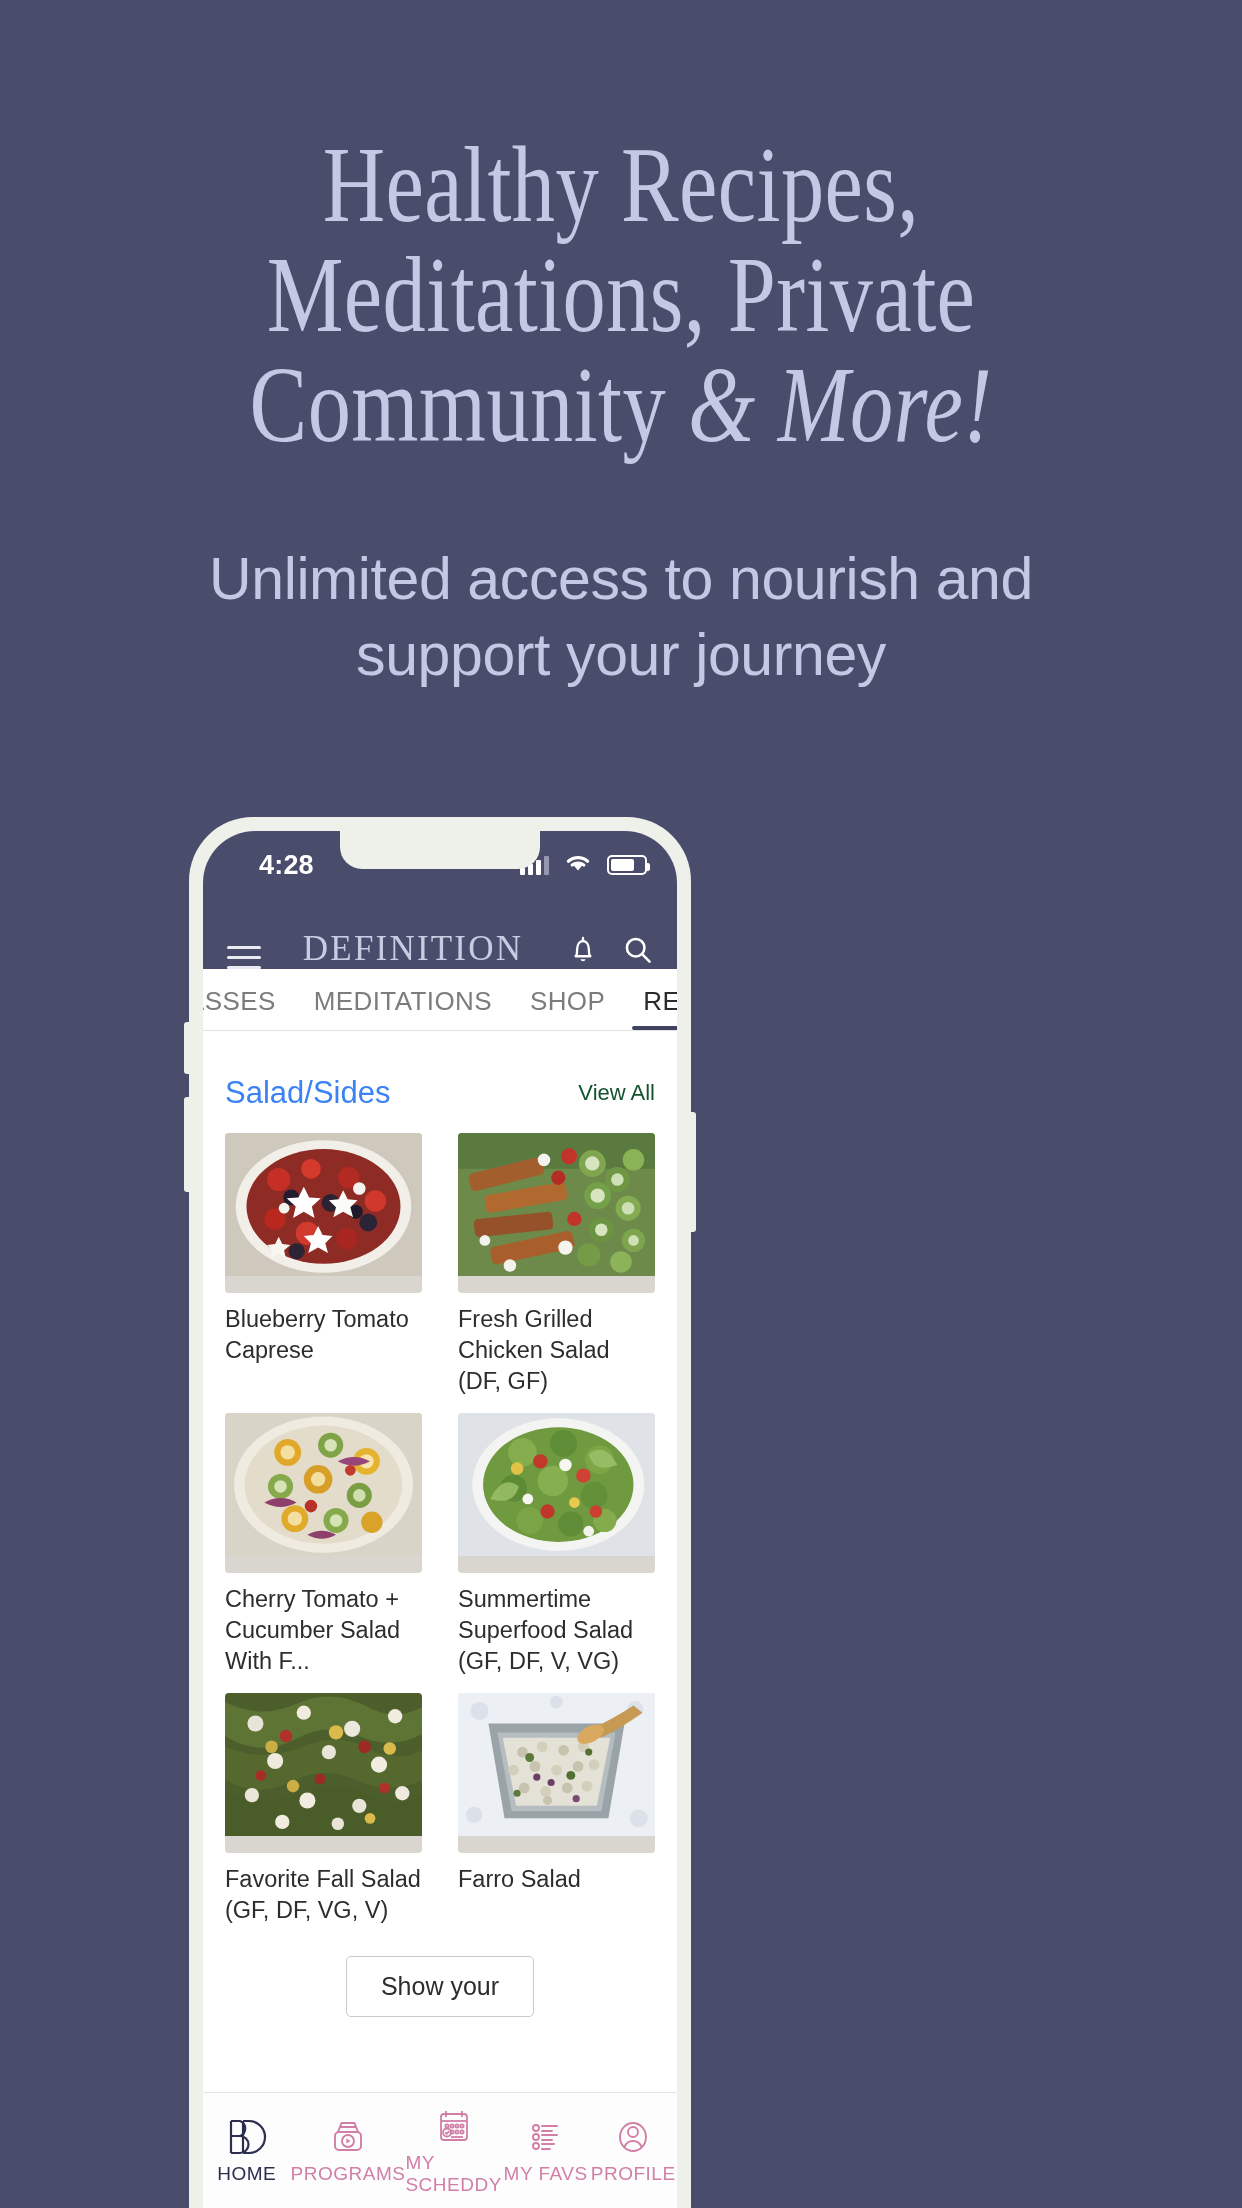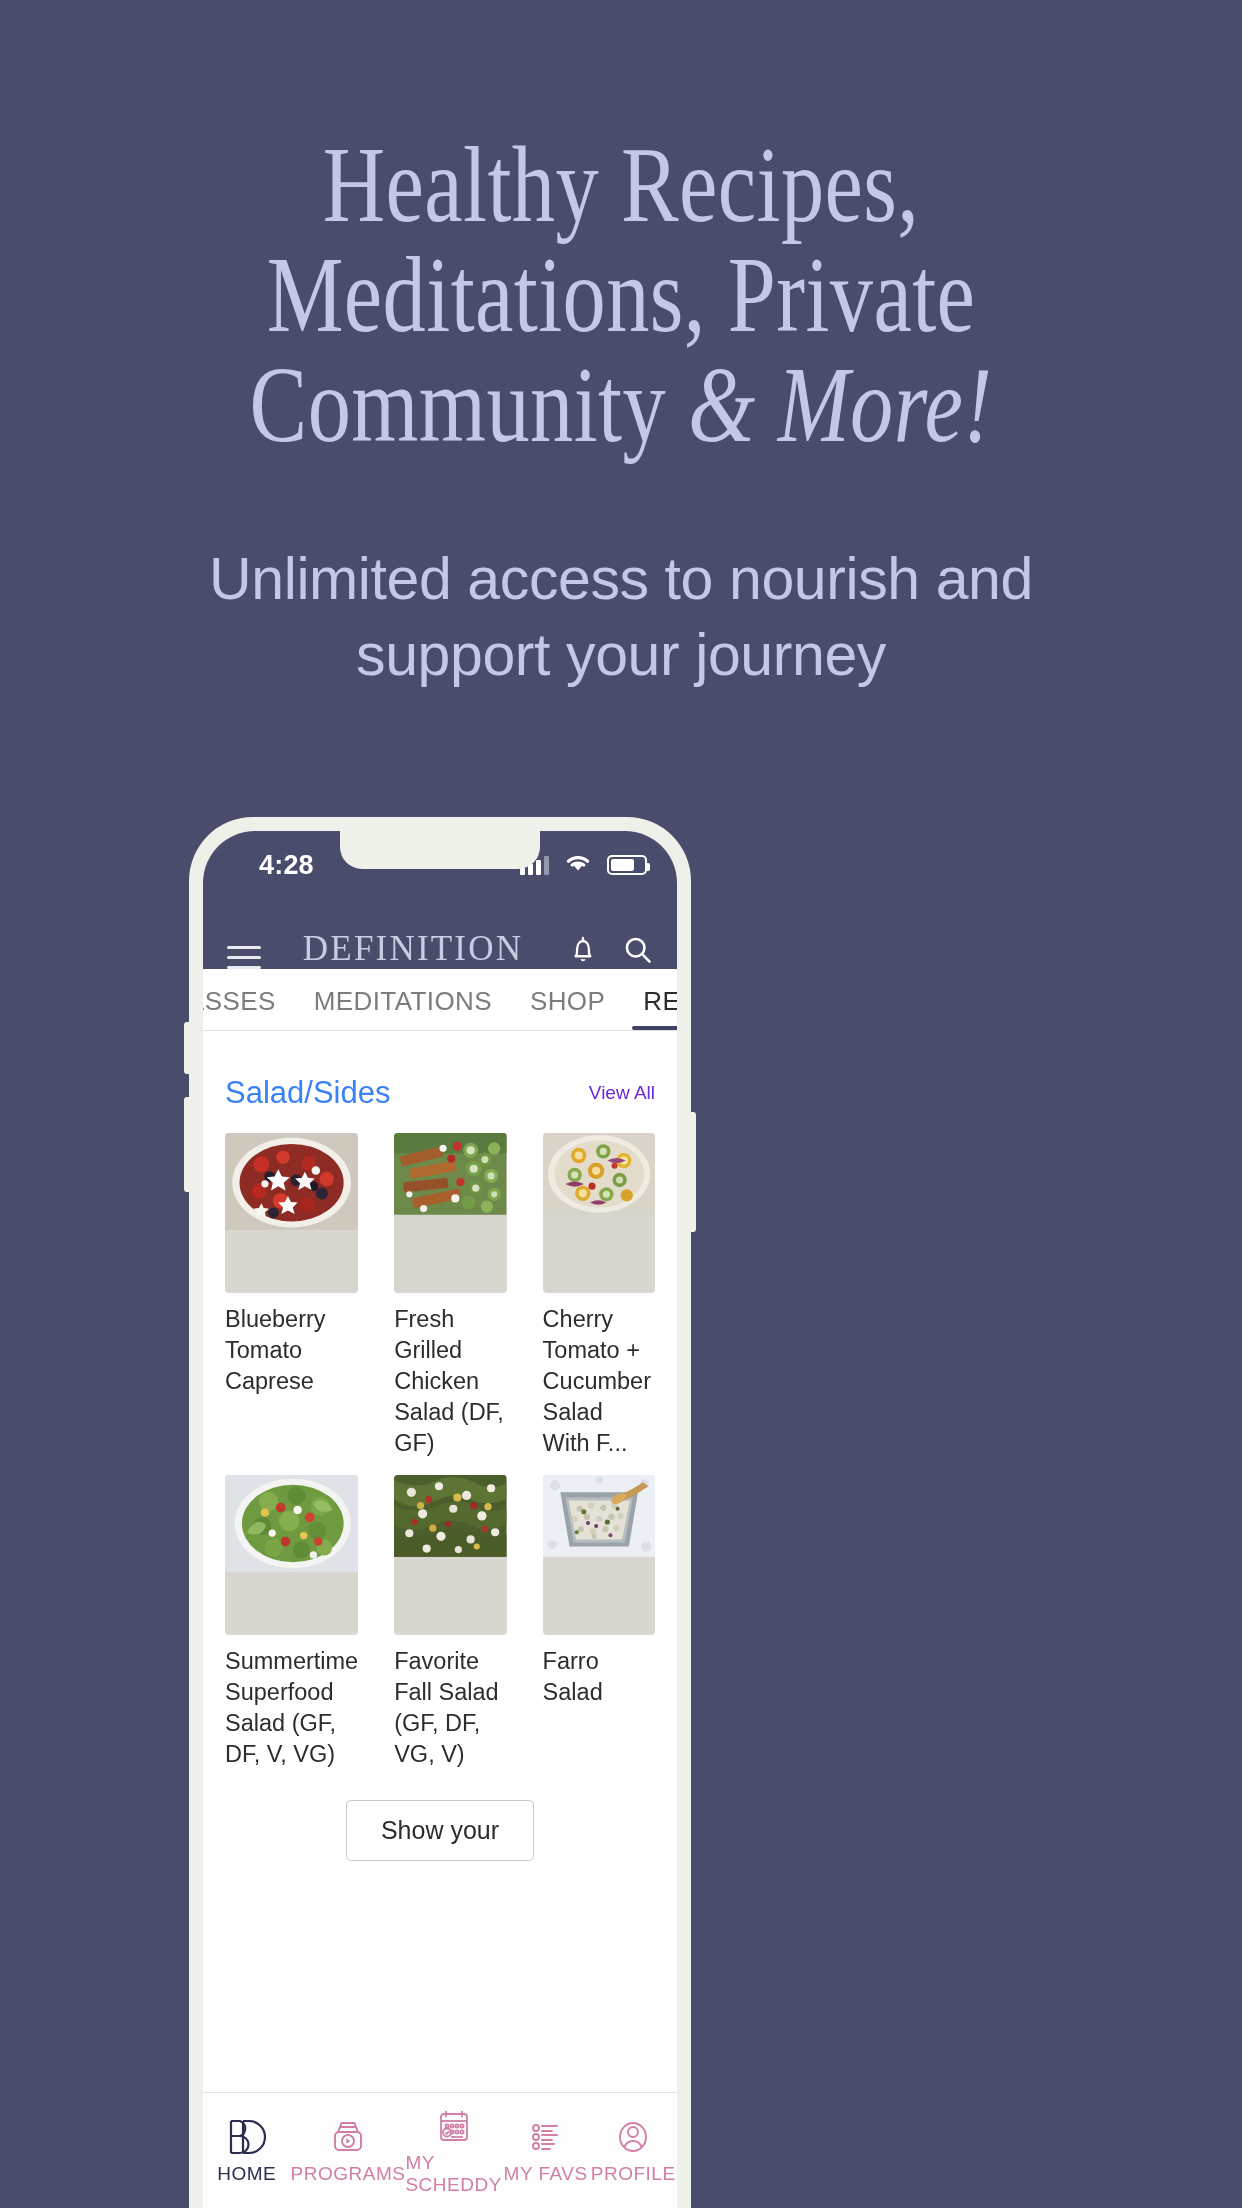--- a/index.html
+++ b/index.html
@@ -129,23 +129,23 @@
     height:4px; background:#3f4260; border-radius:2px;
   }
 
   
   .content { background:#fff; padding:0 22px; height:calc(100% - 68px - 70px - 62px - 92px); overflow:hidden; }
   .sec-head {
     display:flex; align-items:center; justify-content:space-between;
     padding:44px 0 22px 0;
   }
   .sec-title { font-size:31px; color:#3b82f6; }
-  .view-all { font-size:19px; color:#6d28d9; }
-
-  .grid { display:grid; grid-template-columns:1fr 1fr 1fr; gap:16px 36px; }
+  .view-all { font-size:22px; color:#14532d; }
+
+  .grid { display:grid; grid-template-columns:1fr 1fr; gap:16px 36px; }
   .card { }
   .thumb {
     width:100%; height:160px;
     border-radius:4px;
     overflow:hidden;
     position:relative;
     background:#d9d6cf;
   }
   .caption {
     margin-top:11px;

